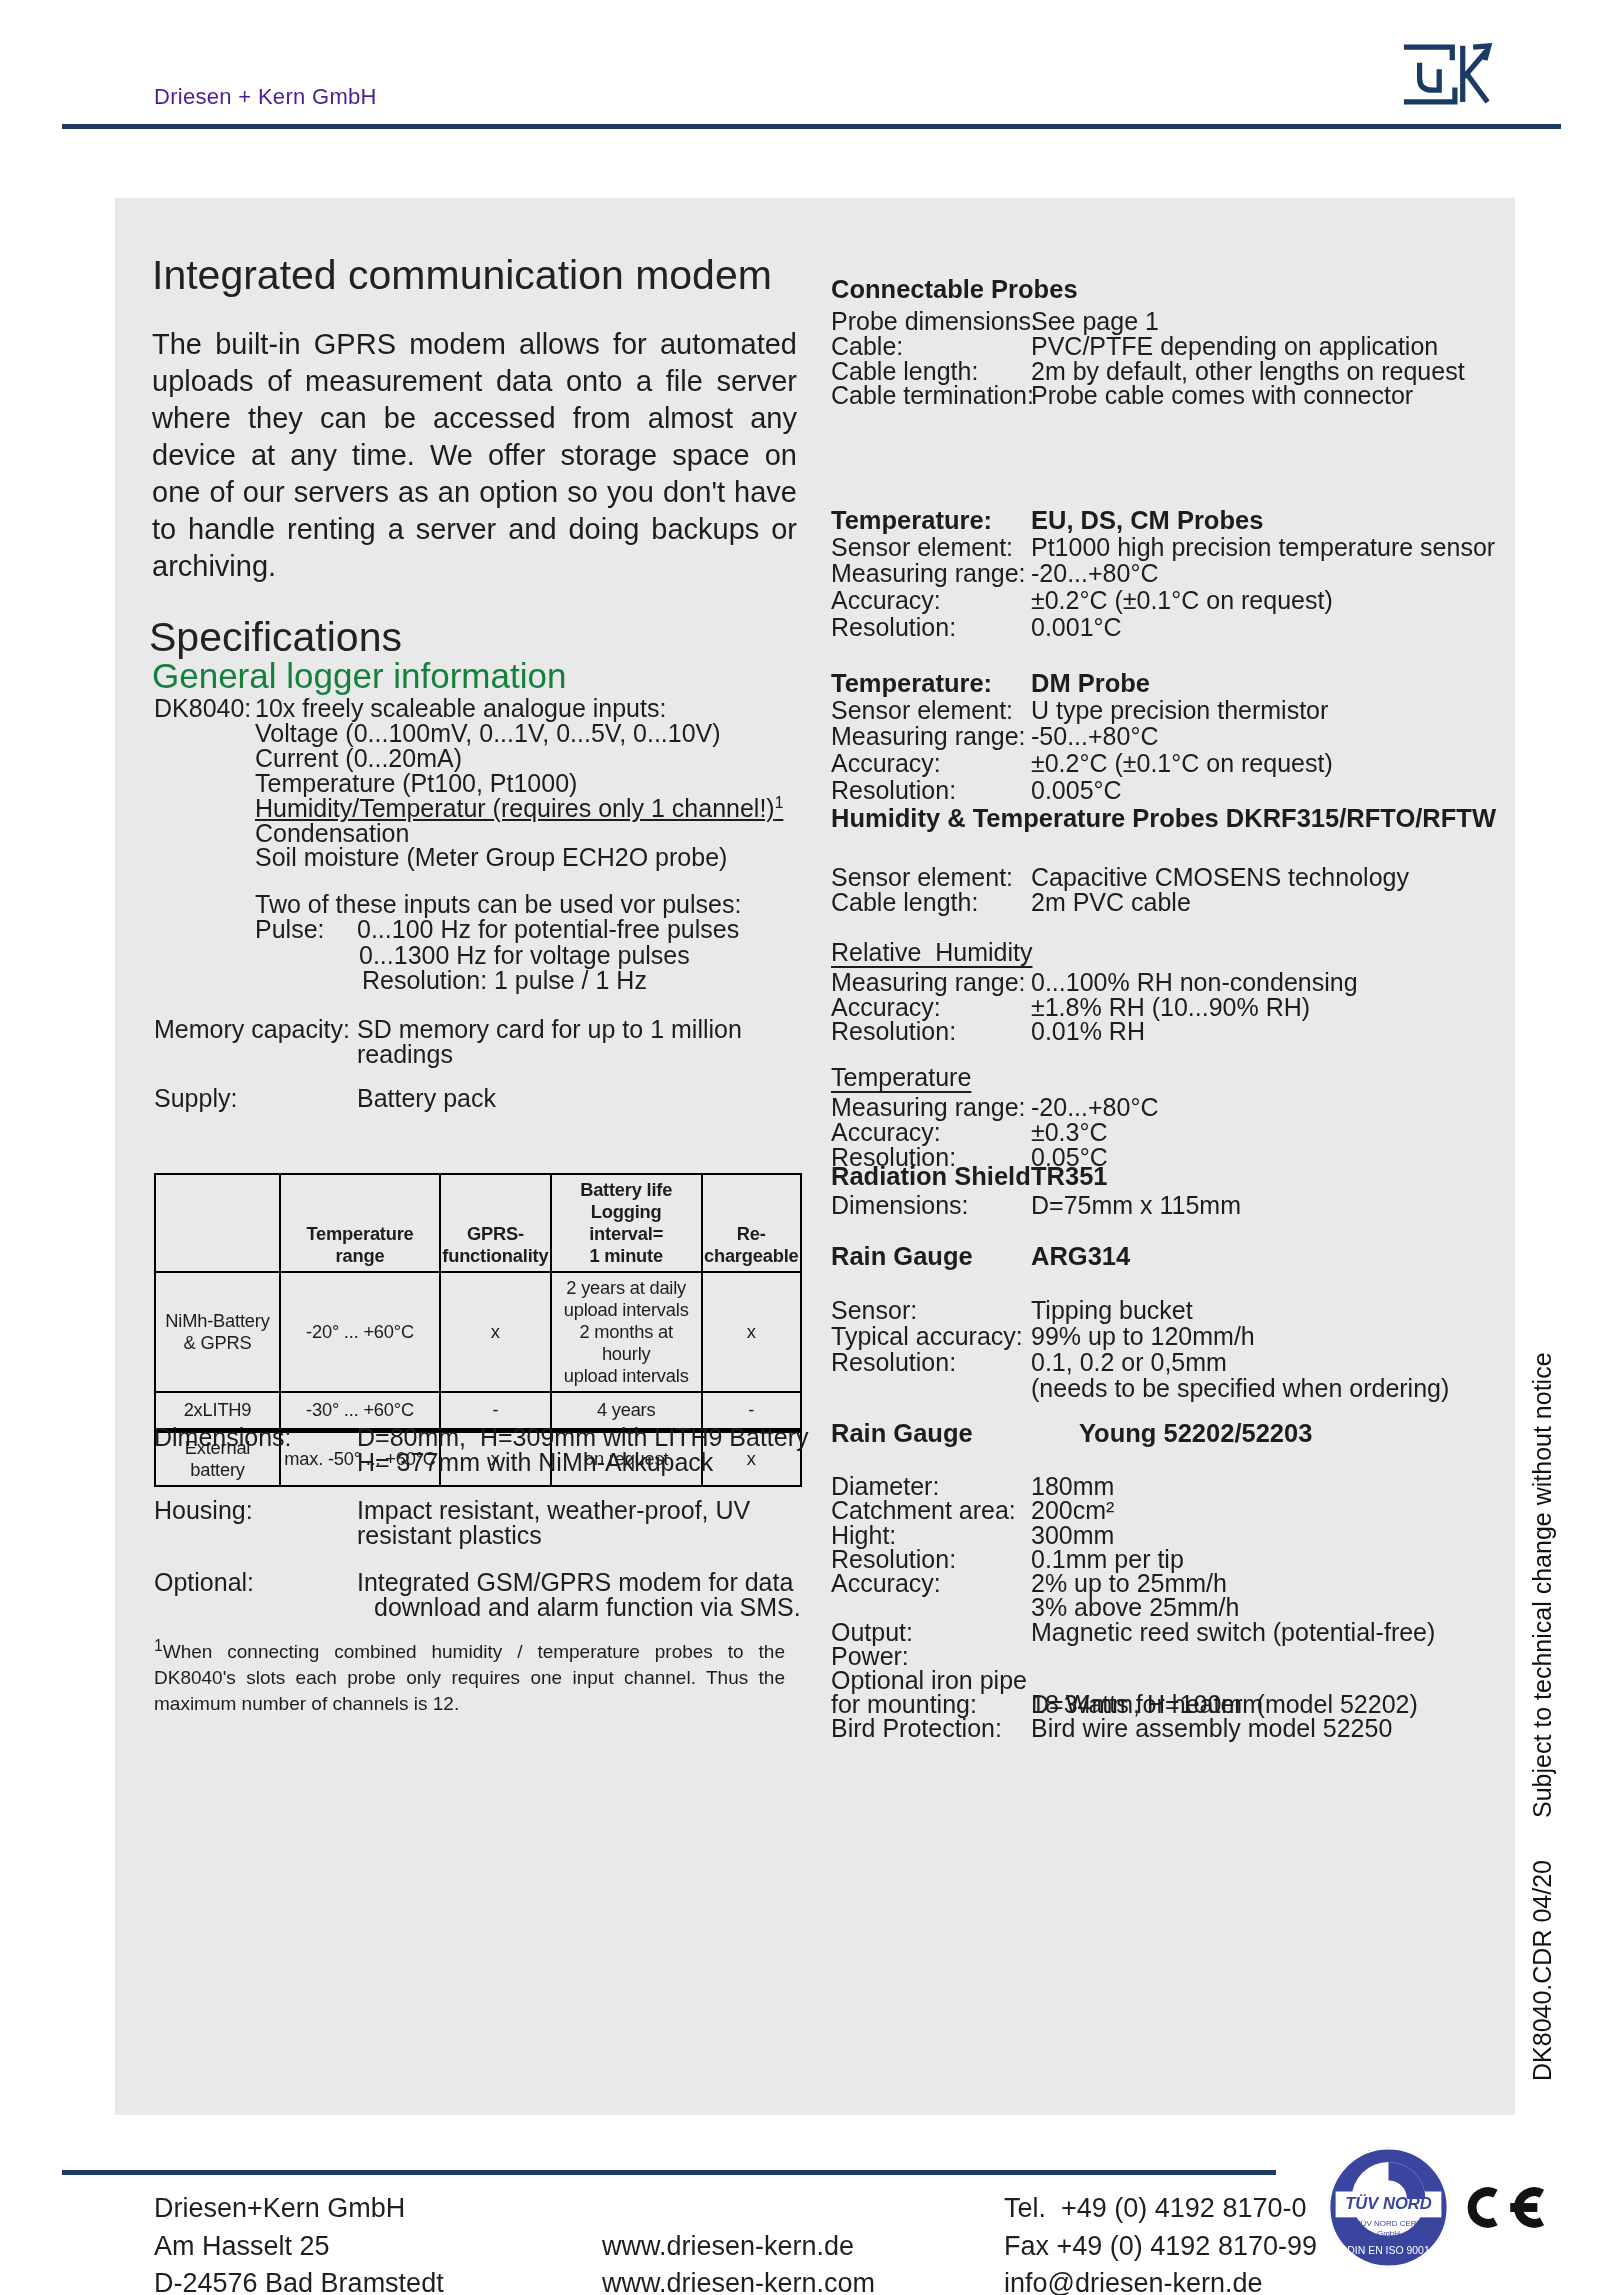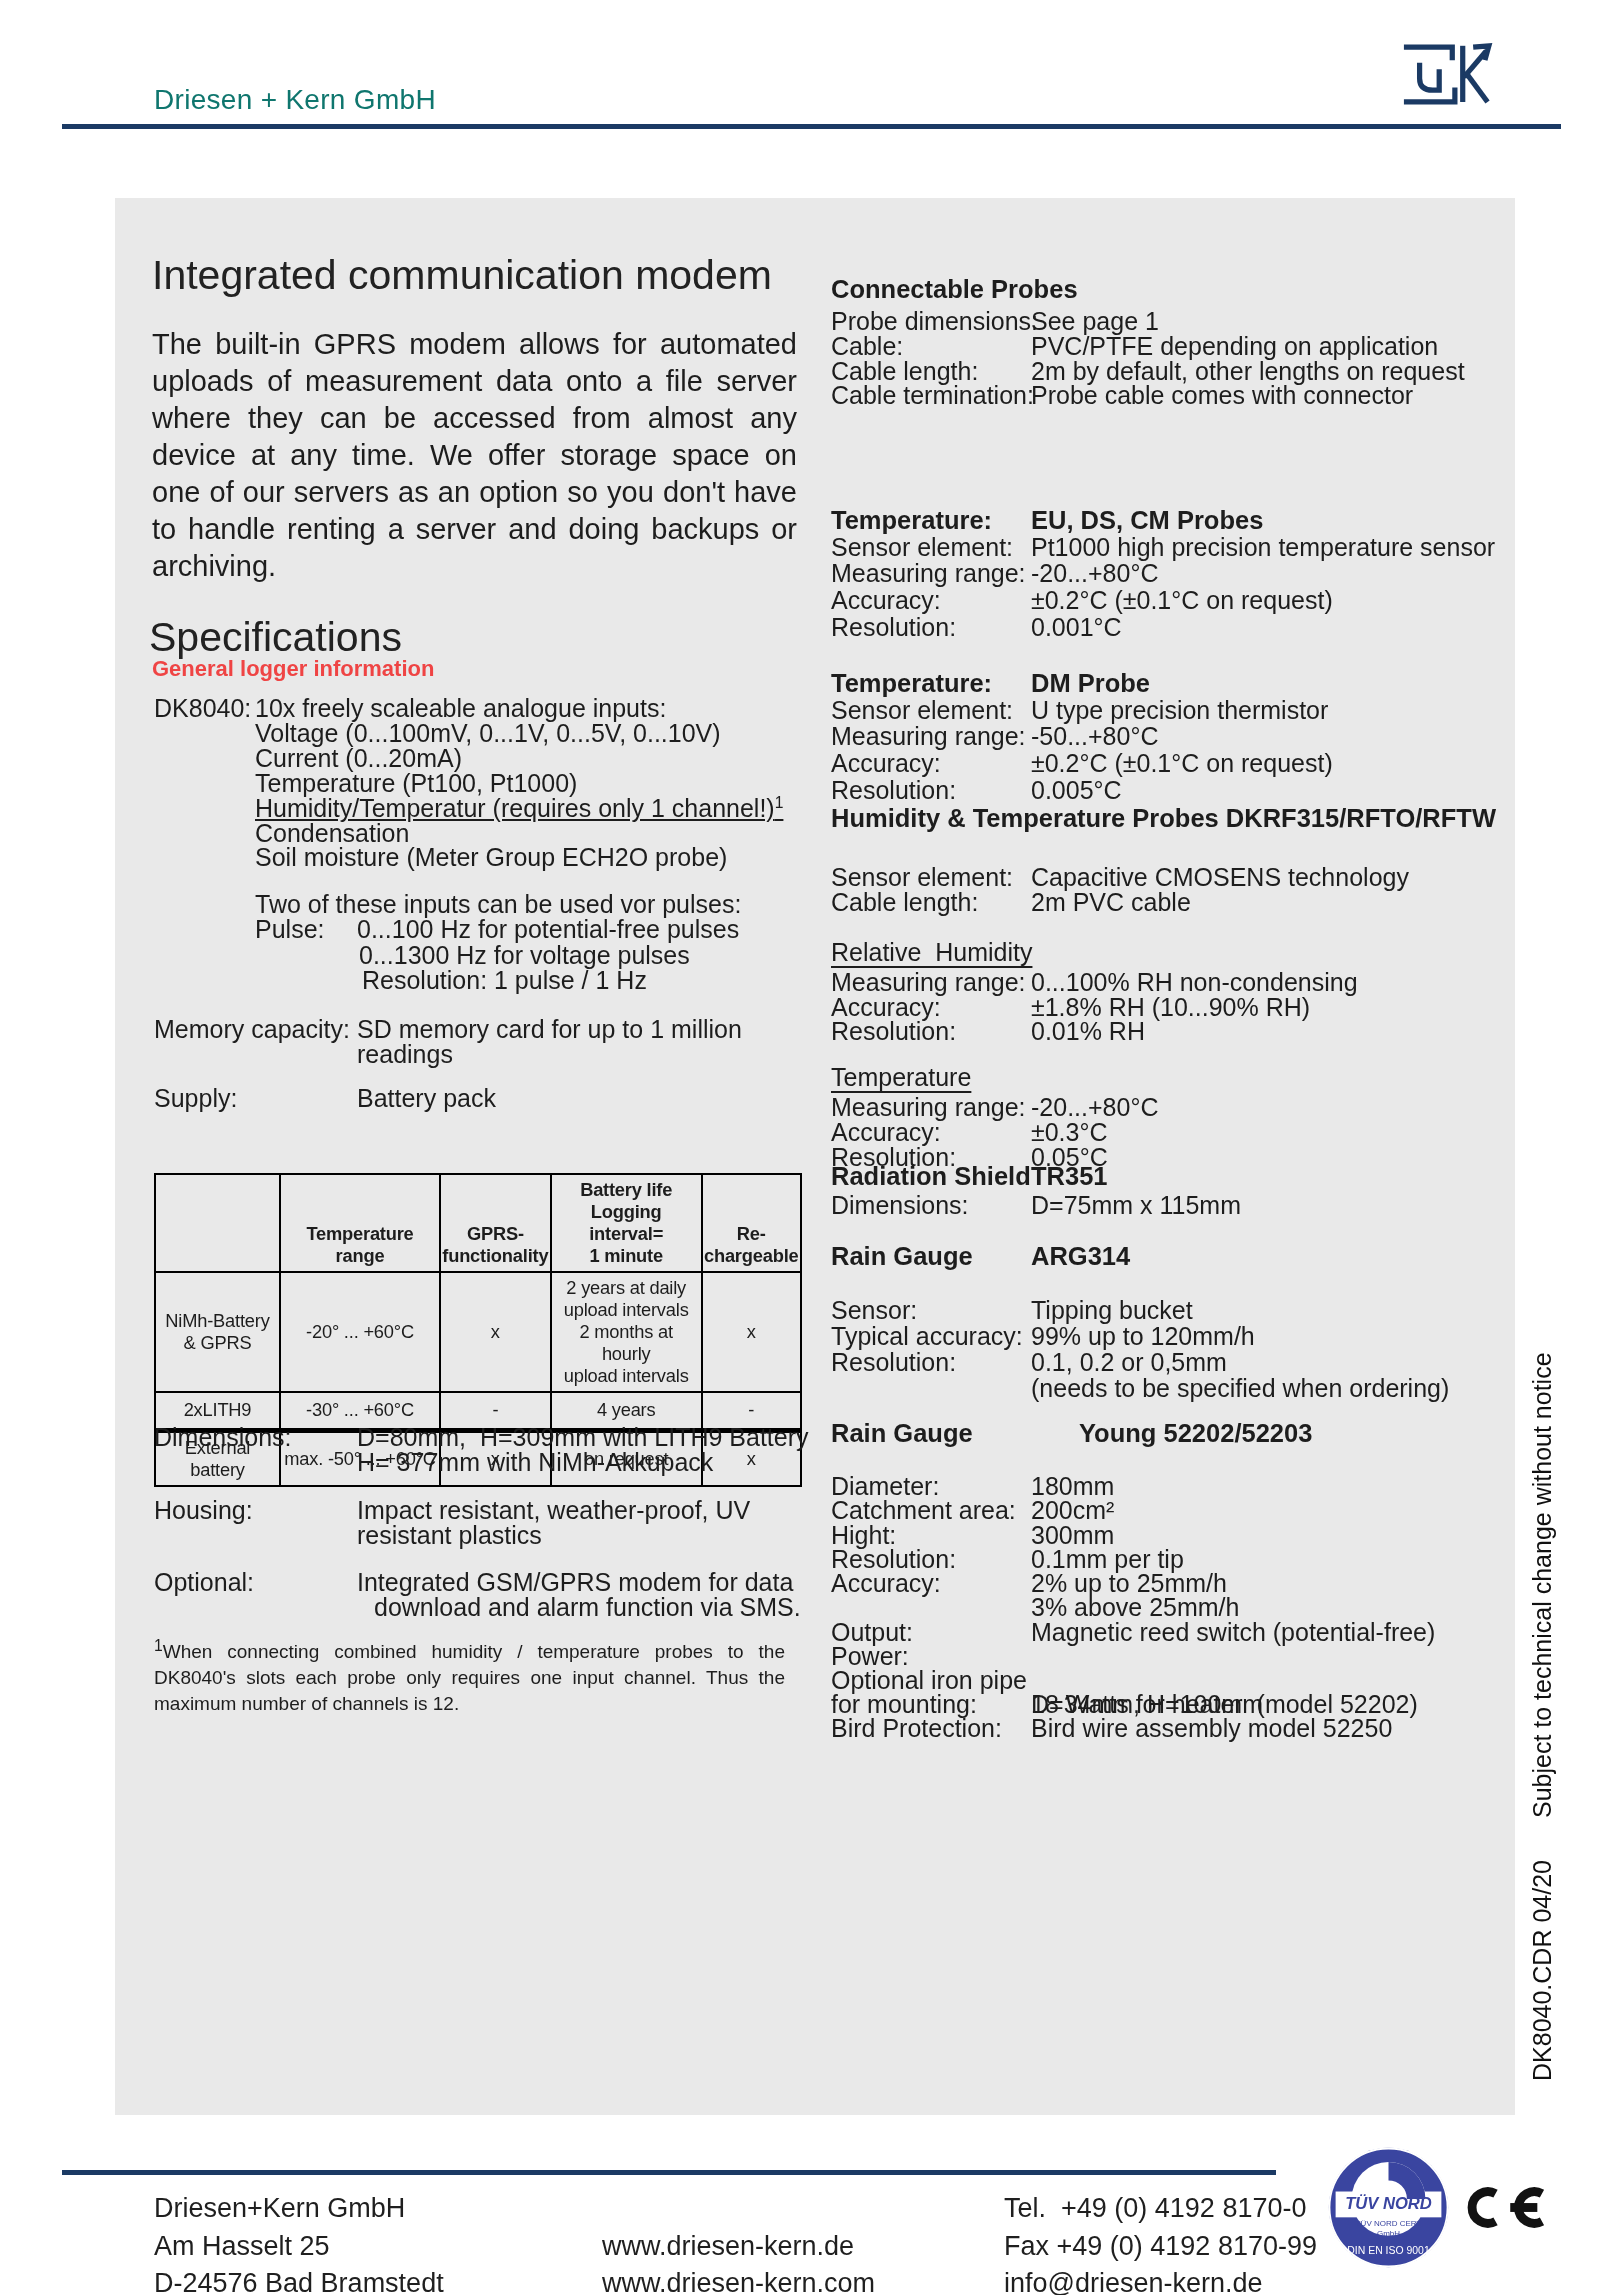--- a/index.html
+++ b/index.html
@@ -1,24 +1,24 @@
 <!DOCTYPE html>
 <html style="font-size:10.5px"><head>
 <meta charset="utf-8">
 <style>
   html,body{margin:0;padding:0;background:#ffffff;}
   body{width:1623px;height:2295px;position:relative;font-family:"Liberation Sans",sans-serif;color:#1d1d1d;}
   .page{position:absolute;left:0;top:0;width:1623px;height:2295px;background:#ffffff;overflow:hidden;}
   .abs{position:absolute;white-space:pre;}
   .panel{position:absolute;left:115px;top:198px;width:1400px;height:1917px;background:#e9e9e9;}
   .rule{position:absolute;background:#1b3a64;}
-  .brand{font-size:28px;letter-spacing:0.3px;color:#0f766e;}
+  .brand{font-size:22px;letter-spacing:0.3px;color:#4c1d95;}
   .h1{font-size:41px;color:#222;}
   .h2{font-size:41px;color:#222;}
-  .h3{font-size:22px;font-weight:bold;color:#ef4444;}
+  .h3{font-size:35px;font-weight:normal;color:#15803d;}
   .intro{position:absolute;font-size:29px;line-height:37px;text-align:justify;color:#1d1d1d;white-space:normal;}
   .t-left{font-size:25px;line-height:1;}
   .t-right{font-size:25px;line-height:1;}
   .b-right{font-size:25.5px;font-weight:bold;line-height:1;}
   .u-right{font-size:25px;line-height:1;text-decoration:underline;text-underline-offset:4.6px;}
   .sup{font-size:15.7px;vertical-align:super;line-height:0;}
   .foot-note{position:absolute;font-size:19px;line-height:26px;text-align:justify;white-space:normal;}
   table.batt{position:absolute;left:154px;top:1173px;border-collapse:collapse;table-layout:fixed;background:transparent;}
   table.batt th,table.batt td{border:2.6px solid #000;font-size:18.3px;line-height:22px;text-align:center;vertical-align:middle;padding:3.9px 1.3px;white-space:pre-line;letter-spacing:-0.2px;}
   table.batt th{font-weight:bold;vertical-align:bottom;}

